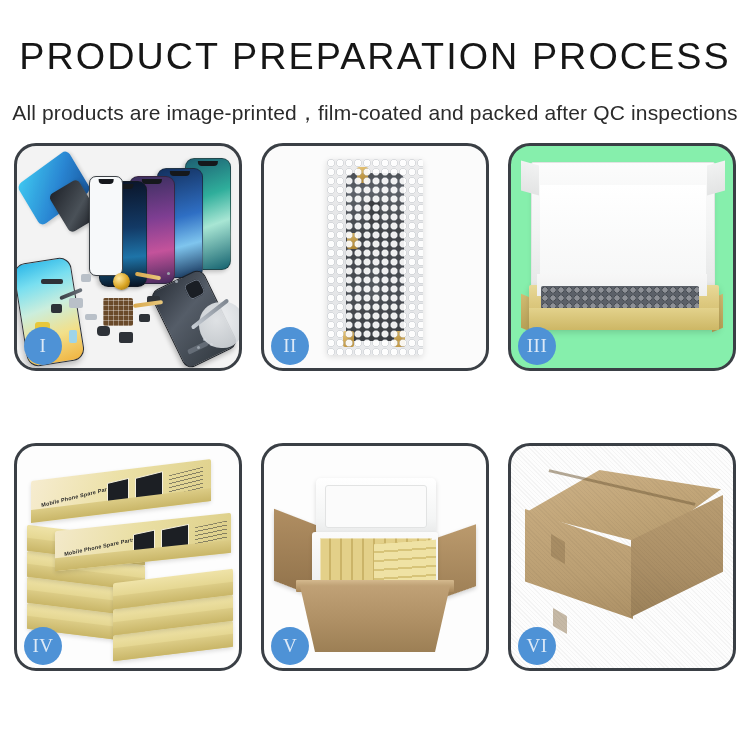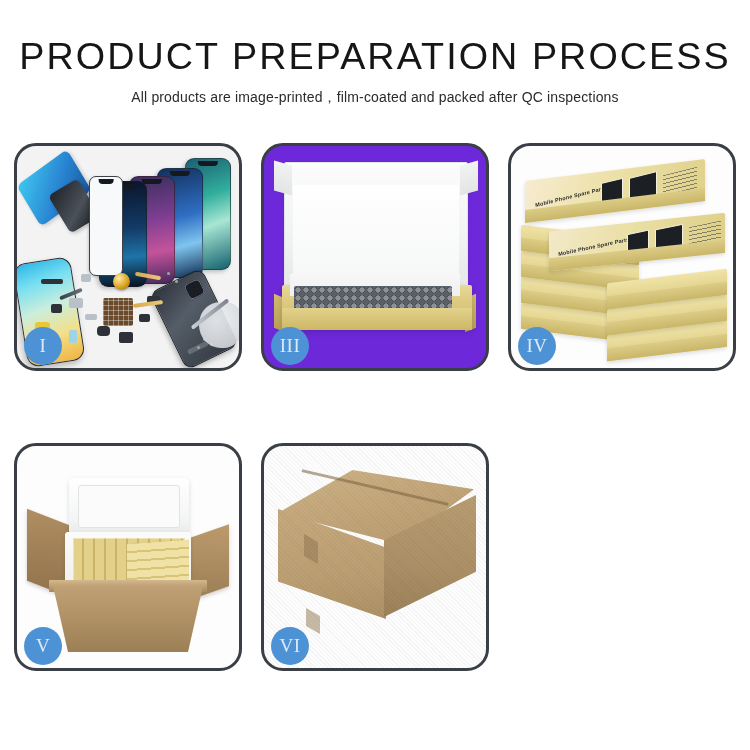--- a/index.html
+++ b/index.html
@@ -27,23 +27,23 @@
     font-family: "Liberation Sans", sans-serif;
     font-size: 37px;
     font-weight: 400;
     letter-spacing: 2.0px;
     color: #161616;
     line-height: 1.0;
     white-space: nowrap;
     transform: scaleX(1.02);
   }
   .subtitle {
-    margin-top: 14px;
+    margin-top: 24px;
     font-family: "Liberation Sans", sans-serif;
-    font-size: 14px;
+    font-size: 21px;
     font-weight: 400;
     letter-spacing: 0.15px;
     color: #2b2b2b;
     white-space: nowrap;
   }
 
   
   .grid {
     position: absolute;
     left: 14px;
@@ -282,21 +282,21 @@
   }
   .tab-gold {
     position: absolute;
     width: 11px; height: 16px;
     background: linear-gradient(160deg,#e6c06a,#b8892c);
     border-radius: 2px;
     opacity: .9;
   }
 
   
-  .p3 { background: #6d28d9; }
+  .p3 { background: #86efac; }
   .box3-lid {
     position: absolute;
     left: 20px; top: 16px;
     width: 182px; height: 126px;
     background: linear-gradient(180deg,#fcfcfc 0%,#f2f3f3 55%,#e6e7e7 100%);
     border: 1px solid #e2e3e3;
     border-radius: 2px;
     box-shadow: 0 2px 5px rgba(0,0,0,.07);
   }
   .box3-lid::before {
@@ -571,20 +571,33 @@
       <div class="screw" style="left:186px; top:192px;"></div>
       <div class="screw" style="left:193px; top:197px;"></div>
       <div class="screw" style="left:180px; top:200px;"></div>
 
       <div class="hand"></div>
       <div class="tweezers"></div>
     </div>
     <div class="badge">I</div>
   </div>
 
+  <div class="panel p2">
+    <div class="panel-clip">
+      <div class="bubblebag">
+        <div class="inner-part"></div>
+        <div class="tab-gold" style="left:30px; top:8px;"></div>
+        <div class="tab-gold" style="left:20px; top:74px;"></div>
+        <div class="tab-gold" style="left:16px; bottom:8px;"></div>
+        <div class="tab-gold" style="right:18px; bottom:8px;"></div>
+        <div class="bubbles"></div>
+      </div>
+    </div>
+    <div class="badge">II</div>
+  </div>
 
   <div class="panel p3">
     <div class="panel-clip">
       <div class="box3-lid">
         <div class="lid-flapL"></div>
         <div class="lid-flapR"></div>
       </div>
       <div class="box3-endL"></div>
       <div class="box3-endR"></div>
       <div class="box3-body"></div>

